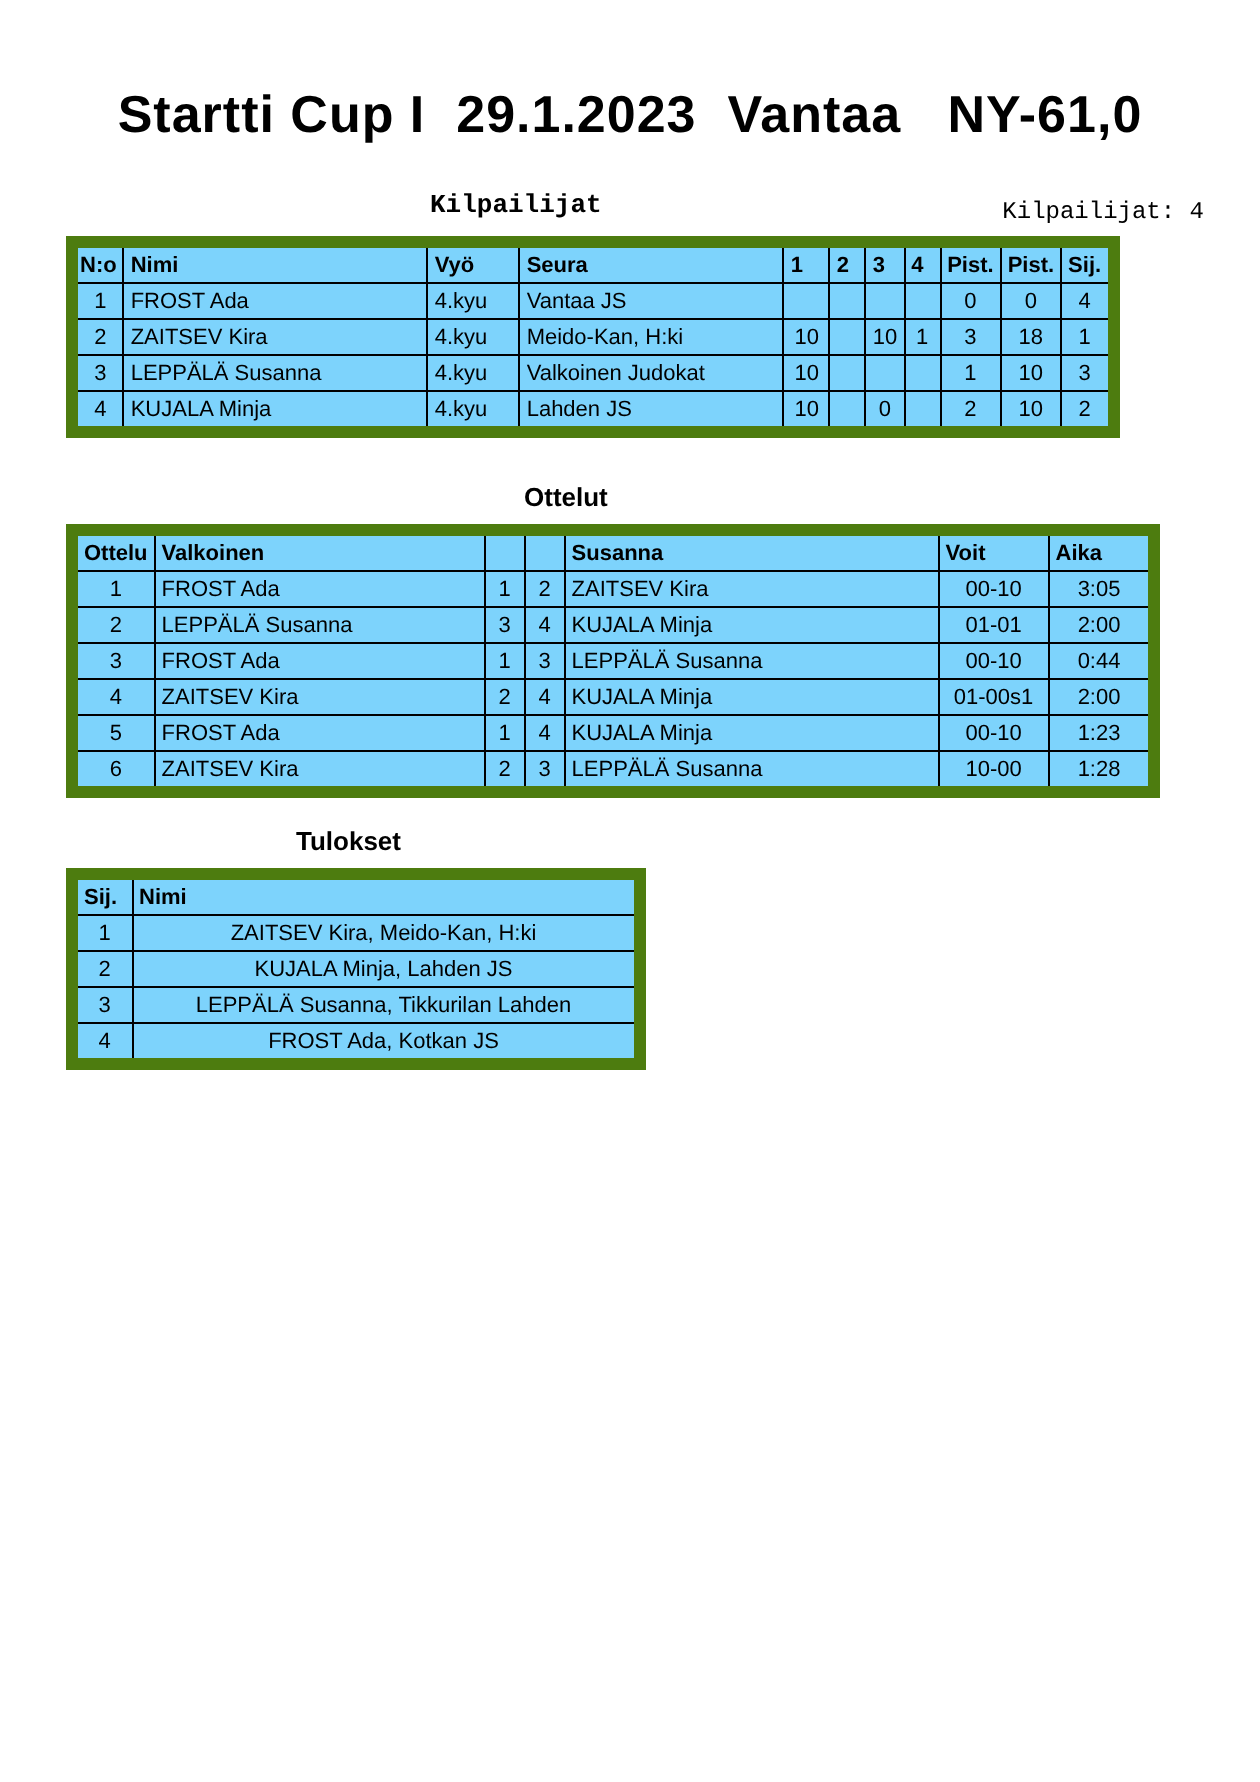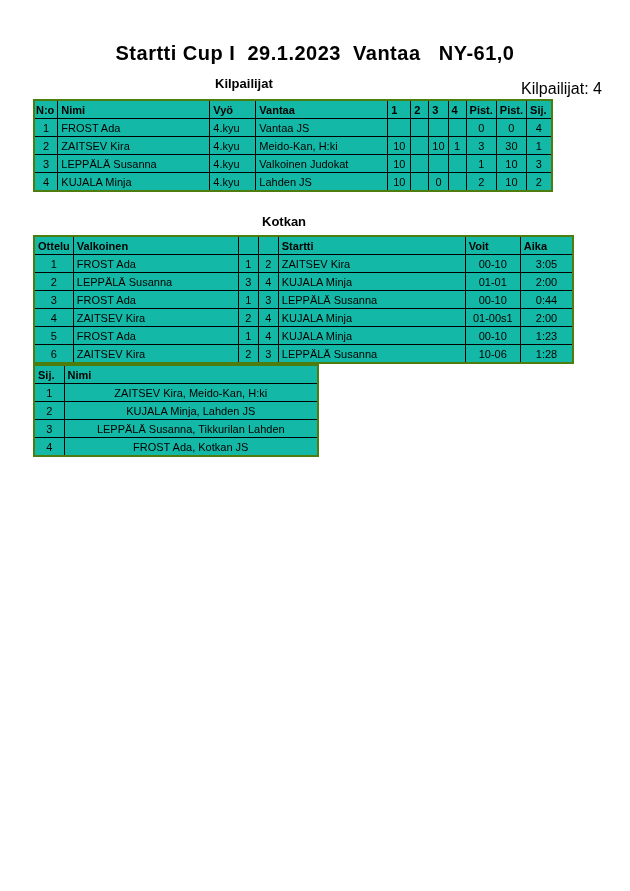--- a/index.html
+++ b/index.html
@@ -3,32 +3,32 @@
 <meta charset="utf-8">
 <style>
   html,body{margin:0;padding:0;}
   body{
     width:630px;height:891px;background:#ffffff;color:#000000;
     font-family:"Liberation Sans","DejaVu Sans",sans-serif;
     overflow:hidden;
   }
   .page{position:relative;width:630px;height:891px;}
   .title{
-    margin:42px 0 0 0;font-size:20px;font-weight:bold;text-align:center;
+    margin:42px 0 0 0;font-size:26px;font-weight:bold;text-align:center;
     white-space:pre;letter-spacing:0.5px;
   }
-  .headrow{position:relative;height:18px;margin-top:10px;}
+  .headrow{position:relative;height:18px;margin-top:21px;font-family:Liberation Mono, monospace;}
   .section-heading{font-size:13px;font-weight:bold;line-height:15px;}
   .h-kilpailijat{position:absolute;left:215px;top:1px;}
-  .count-label{position:absolute;right:28px;top:5px;font-size:16px;font-weight:normal;}
+  .count-label{position:absolute;right:28px;top:5px;font-size:12px;font-weight:normal;}
   .h-ottelut{margin:22px 0 6px 262px;}
   .h-tulokset{margin:14px 0 6px 148px;}
   table{
     border-collapse:collapse;table-layout:fixed;margin-left:33px;
-    border:2px solid #4d7c0f;background:#14b8a6;
+    border:6px solid #4d7c0f;background:#7dd3fc;
   }
   td,th{
     border:1px solid #000000;font-size:11px;line-height:14px;height:15px;
     padding:1px 3px;overflow:hidden;white-space:nowrap;
   }
   th{font-weight:bold;text-align:left;}
   .t1{margin-top:6px;}
   .t1 td:nth-child(1){text-align:center;}
   .t1 td:nth-child(2),.t1 td:nth-child(3),.t1 td:nth-child(4){text-align:left;}
   .t1 td:nth-child(n+5){text-align:center;}
@@ -63,21 +63,21 @@
         <col style="width:18px">
       <col style="width:28px">
         <col style="width:24px">
         <col style="width:25px">
     </colgroup>
     <thead>
       <tr>
         <th>N:o</th>
         <th>Nimi</th>
         <th>Vyö</th>
-        <th>Vantaa</th>
+        <th>Seura</th>
         <th>1</th>
         <th>2</th>
         <th>3</th>
         <th>4</th>
         <th>Pist.</th>
         <th>Pist.</th>
         <th>Sij.</th>
       </tr>
     </thead>
     <tbody>
@@ -97,21 +97,21 @@
       <tr>
         <td>2</td>
         <td>ZAITSEV Kira</td>
         <td>4.kyu</td>
         <td>Meido-Kan, H:ki</td>
         <td>10</td>
         <td></td>
         <td>10</td>
         <td>1</td>
         <td>3</td>
-        <td>30</td>
+        <td>18</td>
         <td>1</td>
       </tr>
       <tr>
         <td>3</td>
         <td>LEPPÄLÄ Susanna</td>
         <td>4.kyu</td>
         <td>Valkoinen Judokat</td>
         <td>10</td>
         <td></td>
         <td></td>
@@ -129,39 +129,39 @@
         <td></td>
         <td>0</td>
         <td></td>
         <td>2</td>
         <td>10</td>
         <td>2</td>
       </tr>
     </tbody>
   </table>
 
-  <div class="section-heading h-ottelut">Kotkan</div>
+  <div class="section-heading h-ottelut">Ottelut</div>
 
   <table class="t2">
     <colgroup>
       <col style="width:30px">
         <col style="width:165px">
         <col style="width:20px">
         <col style="width:20px">
       <col style="width:187px">
         <col style="width:55px">
         <col style="width:53px">
     </colgroup>
     <thead>
       <tr>
         <th>Ottelu</th>
         <th>Valkoinen</th>
         <th></th>
         <th></th>
-        <th>Startti</th>
+        <th>Susanna</th>
         <th>Voit</th>
         <th>Aika</th>
       </tr>
     </thead>
     <tbody>
       <tr>
         <td>1</td>
         <td>FROST Ada</td>
         <td>1</td>
         <td>2</td>
@@ -204,26 +204,27 @@
         <td>KUJALA Minja</td>
         <td>00-10</td>
         <td>1:23</td>
       </tr>
       <tr>
         <td>6</td>
         <td>ZAITSEV Kira</td>
         <td>2</td>
         <td>3</td>
         <td>LEPPÄLÄ Susanna</td>
-        <td>10-06</td>
+        <td>10-00</td>
         <td>1:28</td>
       </tr>
     </tbody>
   </table>
 
+  <div class="section-heading h-tulokset">Tulokset</div>
 
   <table class="t3">
     <colgroup>
       <col style="width:30px">
         <col style="width:254px">
     </colgroup>
     <thead>
       <tr>
         <th>Sij.</th>
         <th>Nimi</th>

